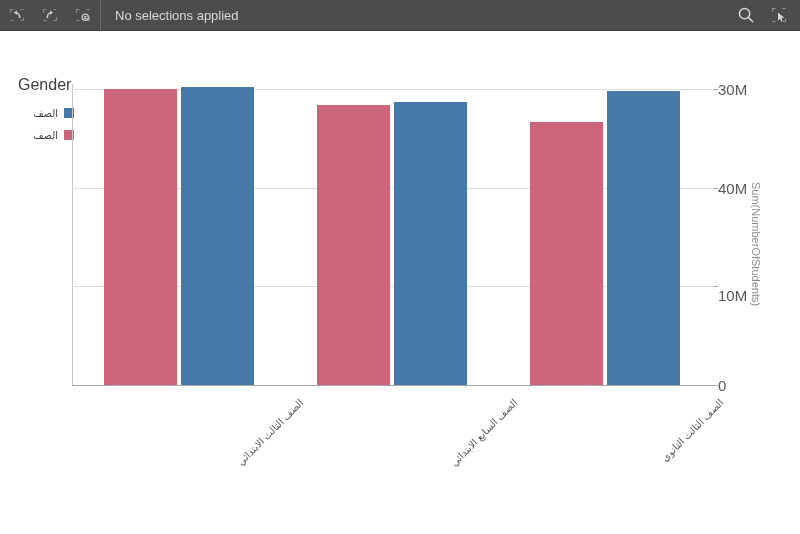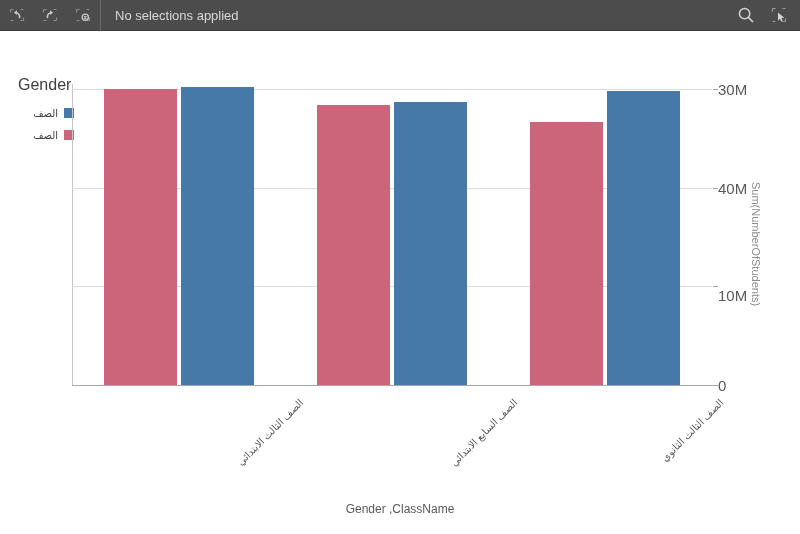--- a/index.html
+++ b/index.html
@@ -194,16 +194,15 @@
       </div>
 
     <div class="ytitle">Sum(NumberOfStudents)</div>
 
     <div id="xaxis">
         <div class="xlabel" style="left: 208.667px; top: 335px; color: rgb(89, 89, 89);">الصف الثالث الابتدائي</div>
         <div class="xlabel" style="left: 422px; top: 335px; color: rgb(89, 89, 89);">الصف السابع الابتدائي</div>
         <div class="xlabel" style="left: 635.333px; top: 335px; color: rgb(89, 89, 89);">الصف الثالث الثانوي</div>
       </div>
 
-    <div class="xtitle">Gender ,ClassName</div>
 
   </div>
 </div>
 
 </body></html>

